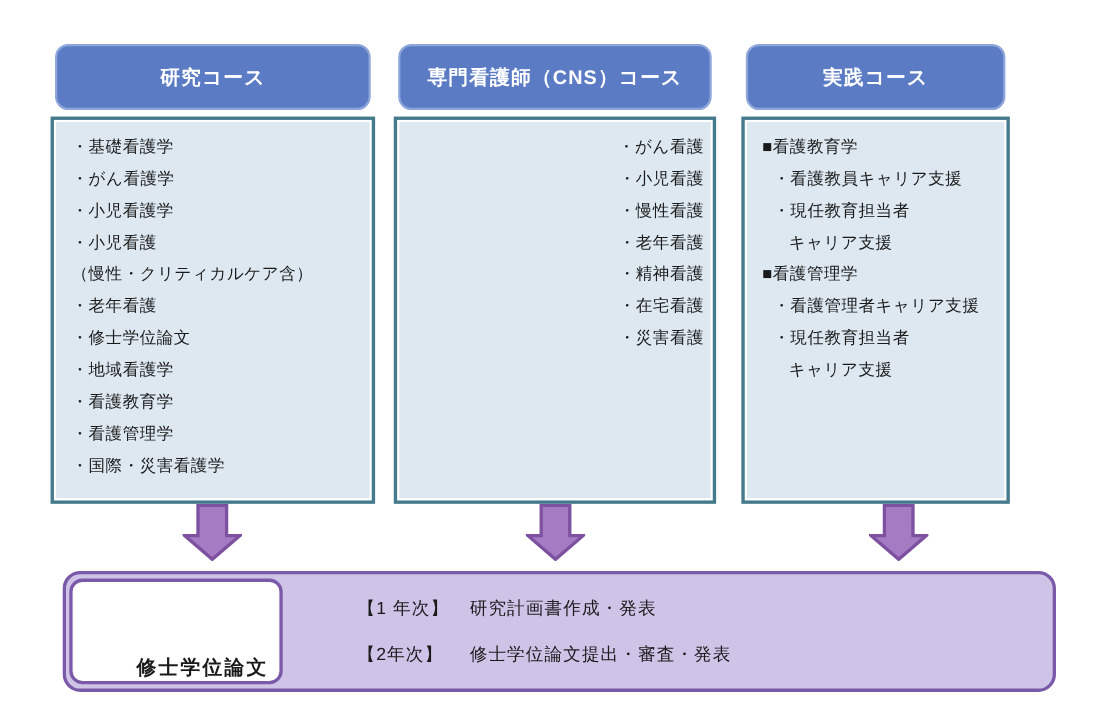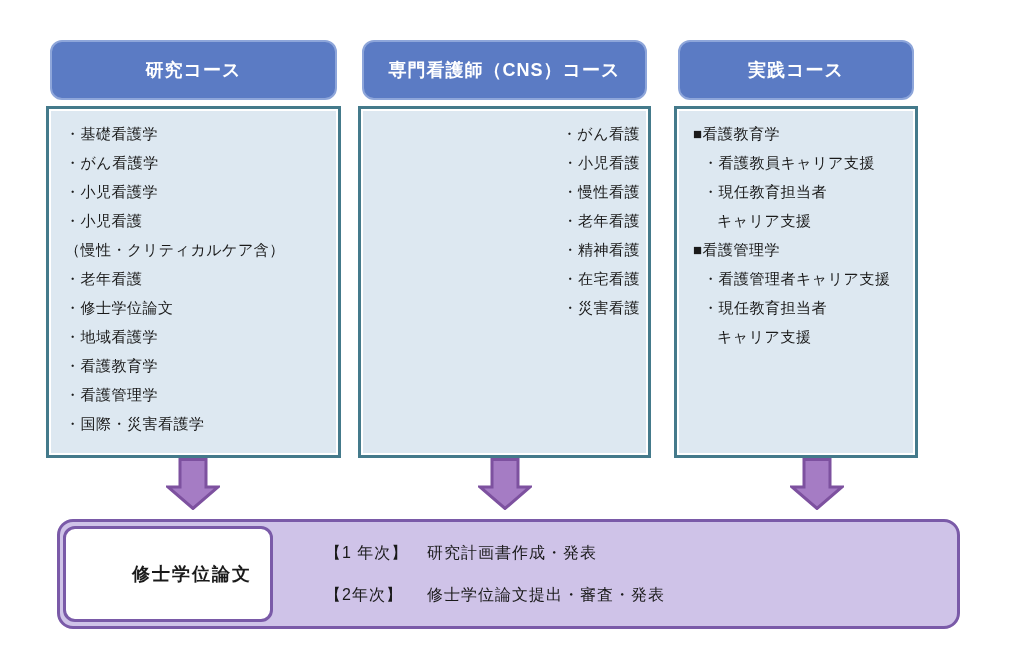--- a/index.html
+++ b/index.html
@@ -65,25 +65,25 @@
     position:absolute;
     left:57px;top:519px;
     width:903px;height:110px;
     background:var(--thesis-fill);
     border:3px solid var(--thesis-border);
     border-radius:16px;
   }
   .thesis-label-box{
     position:absolute;
     left:3px;top:4px;bottom:4px;
-    width:210px;
+    width:194px;
     background:#ffffff;
     border:3px solid var(--thesis-border);
     border-radius:12px;
-    display:flex;align-items:center;justify-content:center;
+    display:flex;align-items:flex-end;justify-content:center;
     font-size:18px;font-weight:bold;
     letter-spacing:2px;
     padding-left:48px;
   }
   .thesis-schedule{
     position:absolute;
     left:265px;top:0;bottom:0;right:10px;
     display:flex;flex-direction:column;justify-content:center;
     gap:21px;
   }

